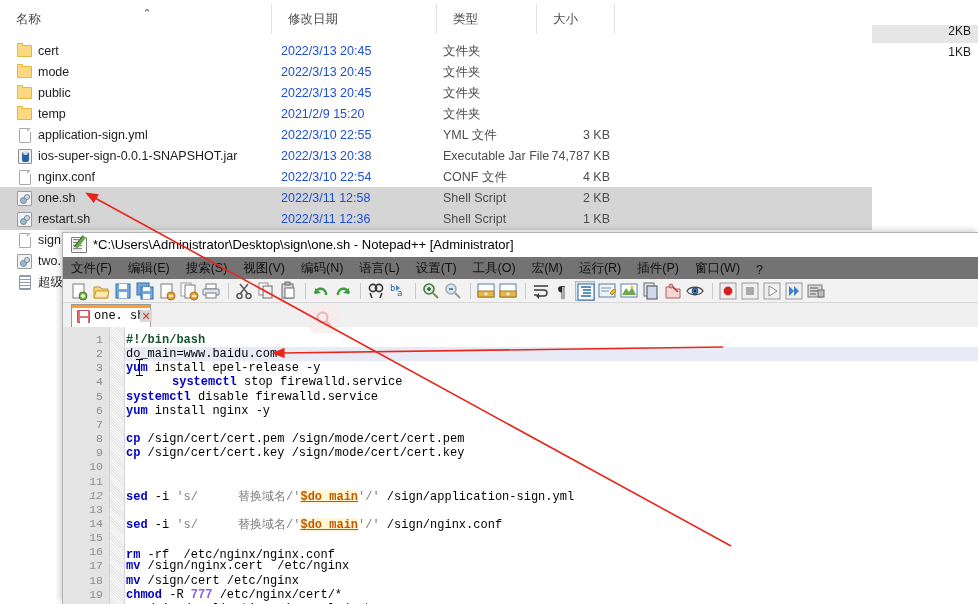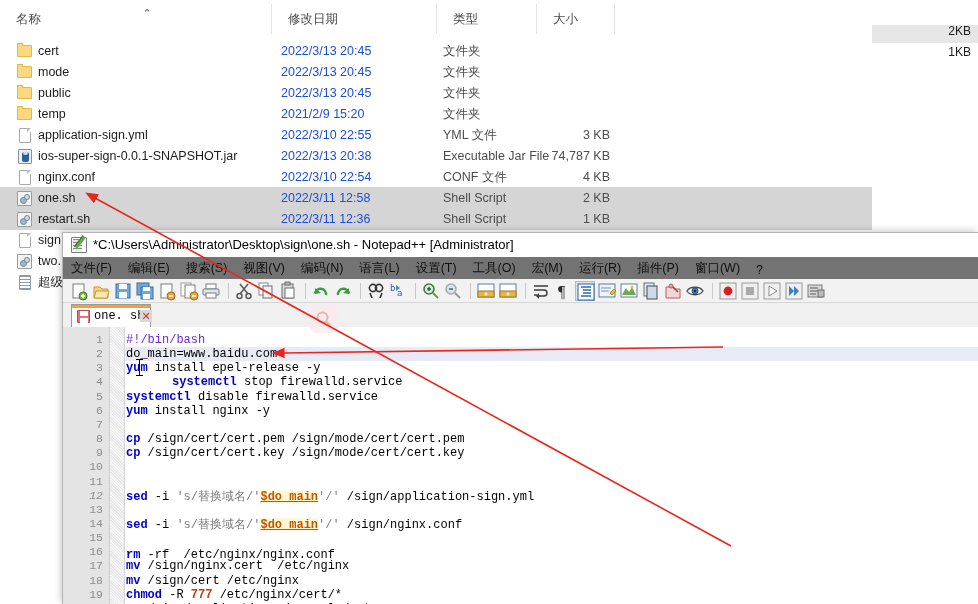--- a/index.html
+++ b/index.html
@@ -249,26 +249,26 @@
     color:#8c8c8c;font-size:11.5px;height:14px;line-height:14px;
   }
   .codeline{
     position:absolute;left:63px;height:14px;line-height:14px;
     white-space:pre;
   }
   .cl-hl{
     position:absolute;left:62px;width:853px;height:14px;background:#e8eaf6;
   }
   .kw{color:#0000c8;font-weight:bold;}
-  .cmt{color:#6d28d9;font-weight:normal;}
+  .cmt{color:#14532d;font-weight:bold;}
   .txt{color:#000000;}
-  .num{color:#c2410c;font-weight:bold;}
+  .num{color:#8b5cf6;font-weight:bold;}
   .var{color:#c05800;font-weight:bold;background:#fff7d6;text-decoration:underline;}
   .str{color:#7f7f7f;}
-  .cjk{color:#7f7f7f;font-family:"DejaVu Sans",sans-serif;}
+  .cjk{color:#7f7f7f;font-family:"DejaVu Sans",sans-serif;margin-left:40px;}
   #caret{
     position:absolute;left:139px;top:360px;width:1px;height:15px;background:#000;
   }
   #caret:before{content:"";position:absolute;left:-3px;top:-1px;width:7px;height:1px;background:#000;}
   #caret:after{content:"";position:absolute;left:-3px;bottom:-1px;width:7px;height:1px;background:#000;}
 
   
   #arrows{position:absolute;left:0;top:0;width:978px;height:604px;pointer-events:none;}
 </style>
 </head>

